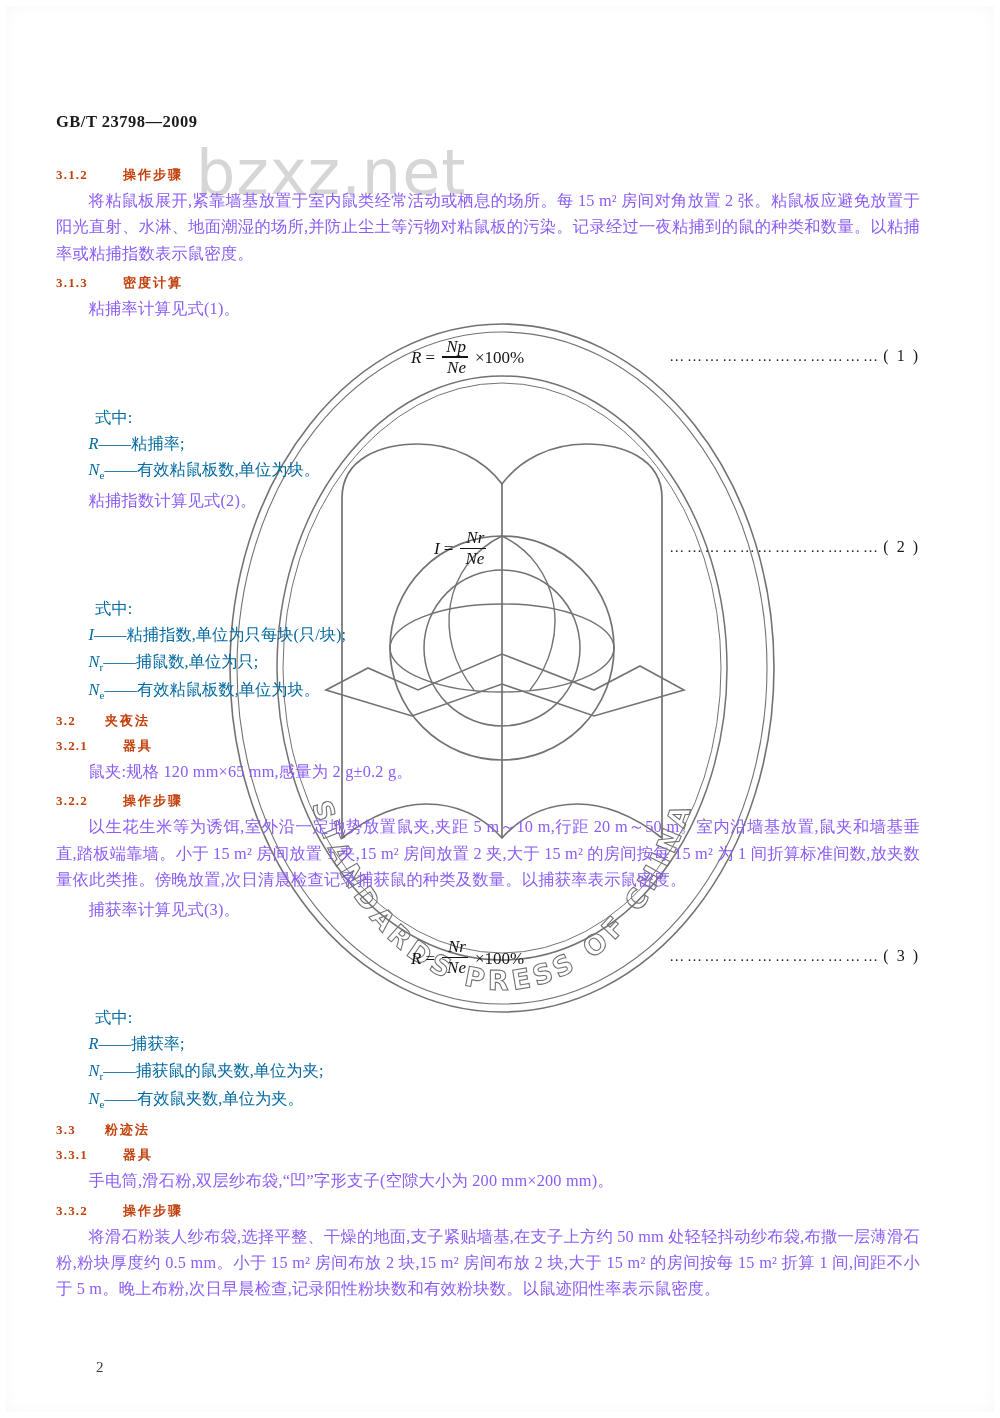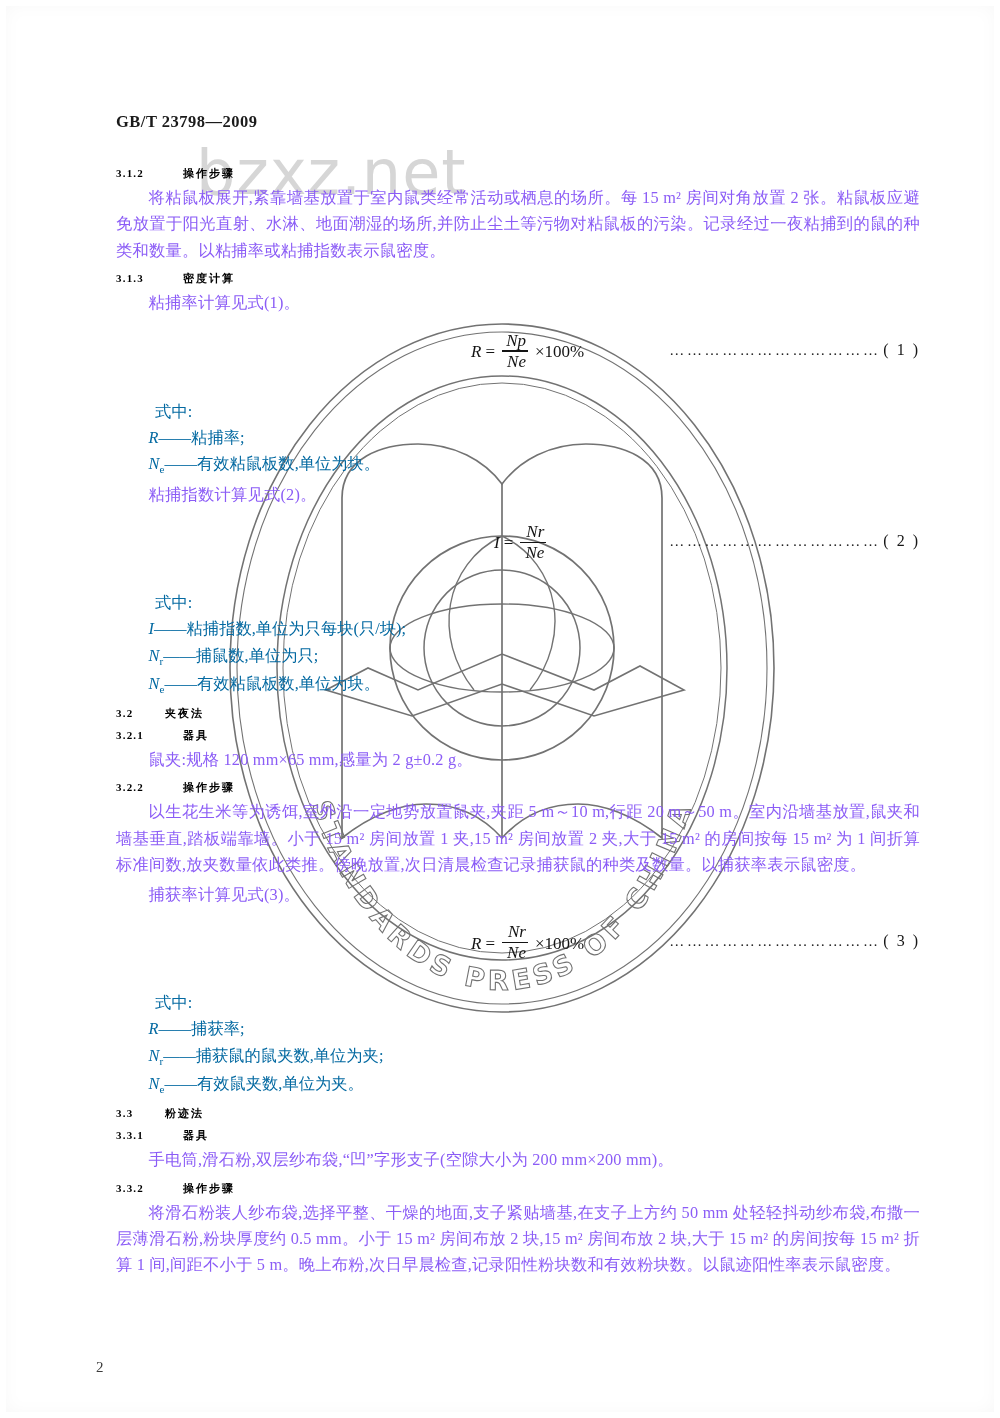--- a/index.html
+++ b/index.html
@@ -24,36 +24,36 @@
     position: absolute;
     inset: 0;
     box-shadow: inset 0 0 0 6px #ffffff, inset 0 0 22px rgba(0,0,0,0.05);
     pointer-events: none;
     z-index: 50;
   }
 
   .content {
     position: relative;
     z-index: 10;
-    padding: 112px 80px 0 116px;
+    padding: 112px 80px 0 56px;
   }
 
   .doc-header {
     font-family: "Liberation Serif", "DejaVu Serif", serif;
     font-weight: bold;
     font-size: 16.5px;
     letter-spacing: 0.5px;
     color: #1b1b1b;
     margin-bottom: 34px;
   }
 
   .clause-head {
-    font-size: 11px;
+    font-size: 13px;
     font-weight: bold;
-    color: #000000;
+    color: #c2410c;
     margin: 7px 0 4px 0;
     letter-spacing: 0.3px;
   }
   .clause-head .num {
     display: inline-block;
     min-width: 58px;
     letter-spacing: 1.2px;
   }
   .clause-head.lvl2 .num { min-width: 40px; }
   .clause-head .ttl { margin-left: 9px; letter-spacing: 2px; }

